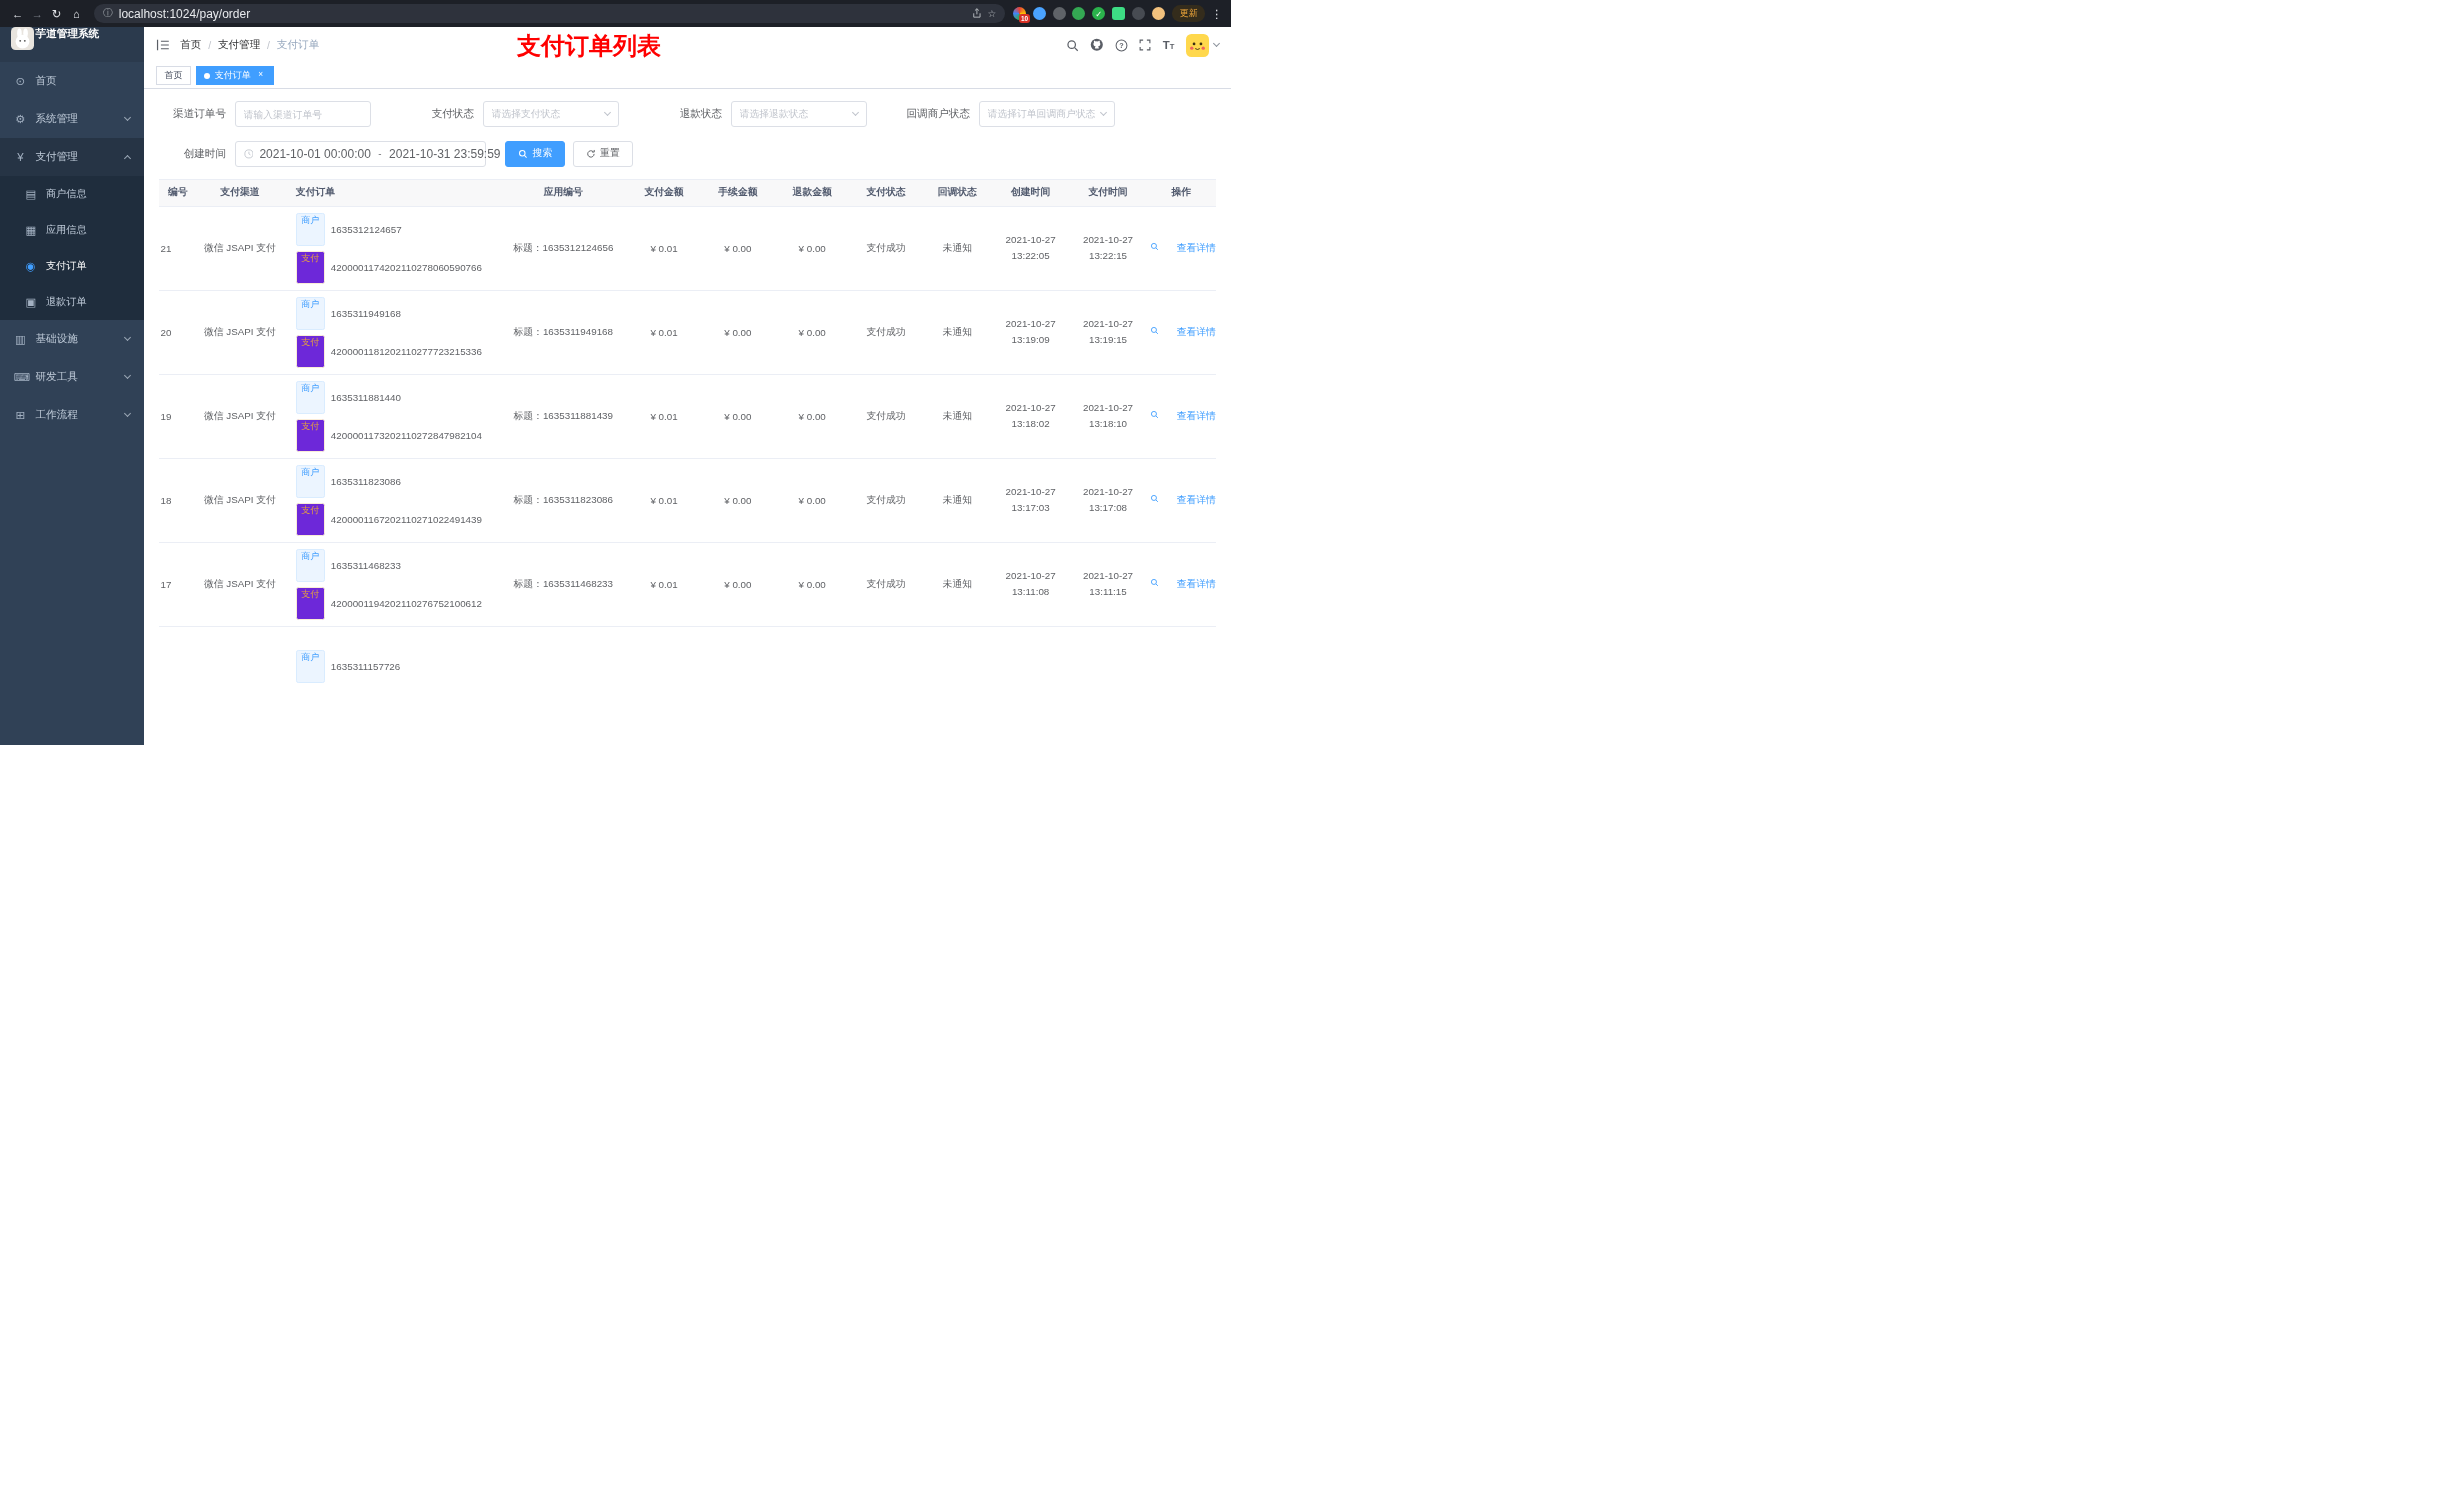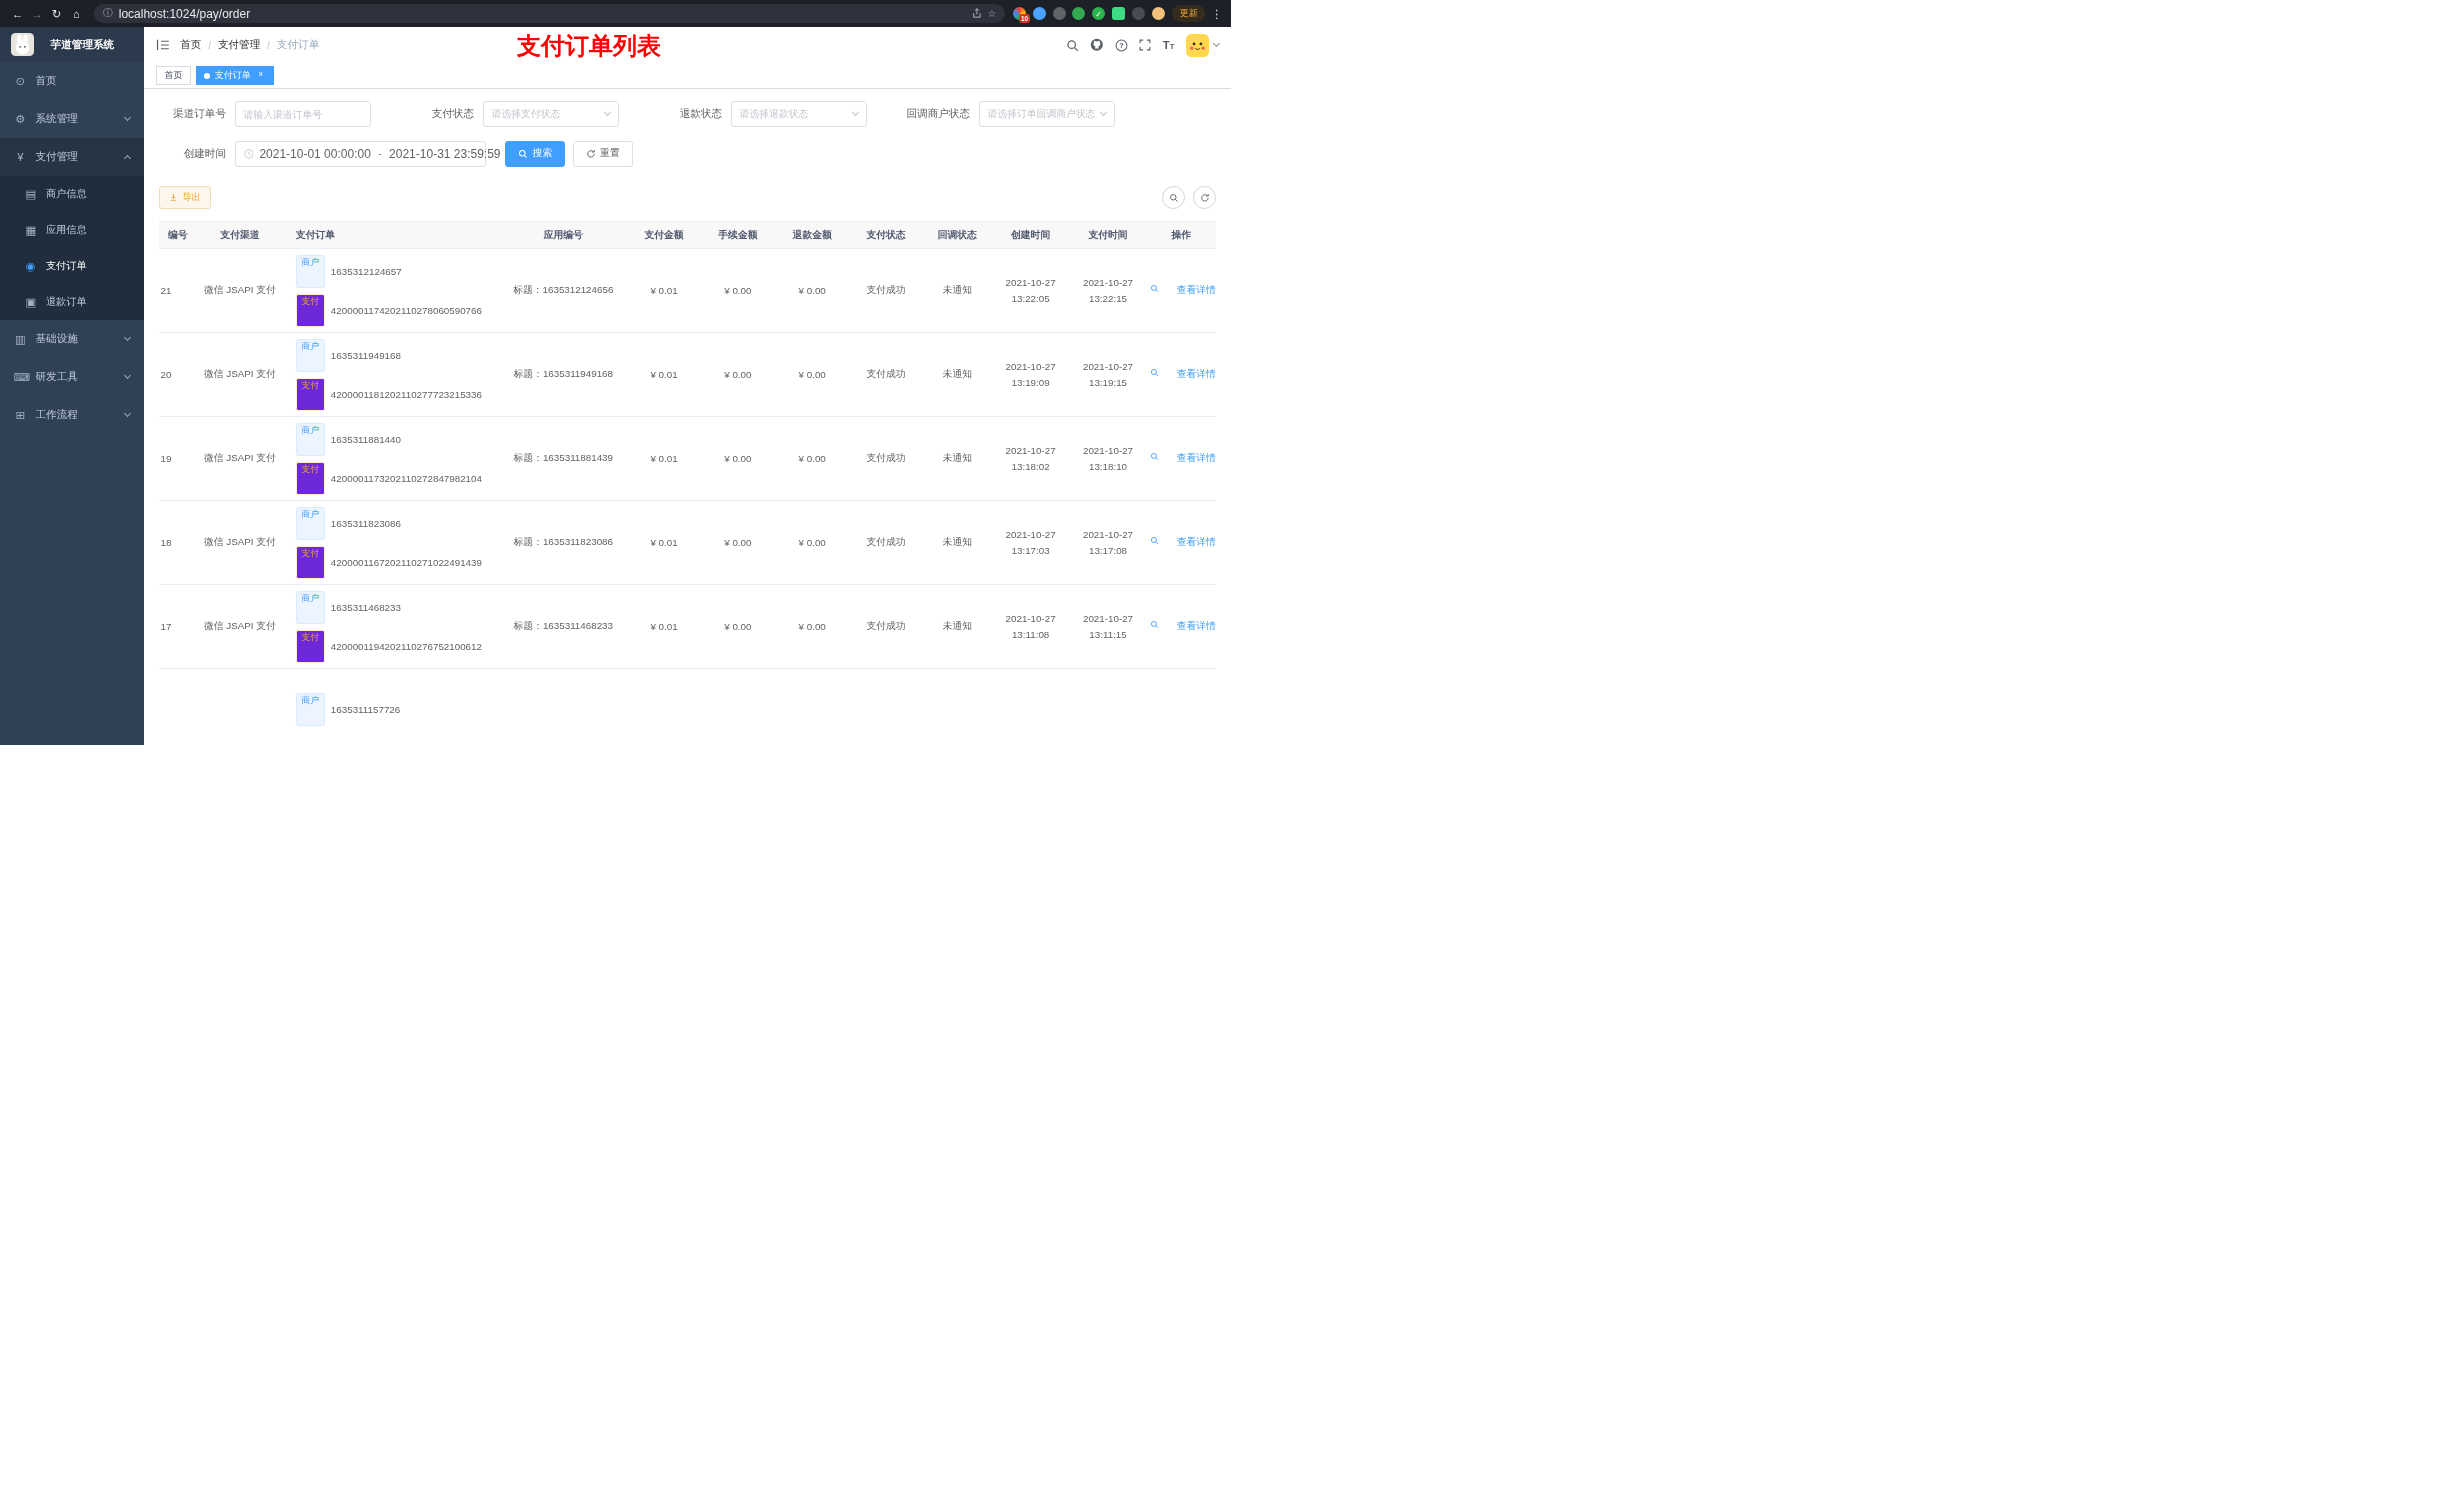--- a/index.html
+++ b/index.html
@@ -27,21 +27,21 @@
   .update-btn { height:16.7px; padding:0 7.6px; border-radius:8.3px; background:#342c1c; color:#f0a73a;
                 font-size:9px; display:flex; align-items:center; cursor:pointer; margin-right:4.5px; white-space:nowrap; }
   .dots { color:#e4e6eb; font-size:11.4px; width:13.6px; text-align:center; cursor:pointer; }
 
   
   .app { flex:1 1 auto; display:flex; min-height:0; }
 
   
   .sidebar { width:144px; background:#304156; color:#bfcbd9; flex:0 0 auto; font-size:10.6px;
              display:flex; flex-direction:column; overflow:hidden; }
-  .logo { height:35px; display:flex; align-items:center; gap:17px; padding:0 10.6px; background:#2b3a4d; cursor:pointer; }
+  .logo { height:35px; display:flex; gap:2px; padding:0 10.6px; background:#2b3a4d; cursor:pointer; }
   .logo-title { color:#fff; font-weight:bold; font-size:10.6px; white-space:nowrap; }
   .menu-item { height:38px; display:flex; align-items:center; padding:0 13.6px; gap:8.3px; cursor:pointer; white-space:nowrap; }
   .mi-icon { width:13.6px; text-align:center; color:#a3b1c2; font-size:11.4px; flex:0 0 auto; }
   .mi-label { flex:1 1 auto; }
   .chev { border:solid #9aa7b5; border-width:0 1.1px 1.1px 0; padding:2px; transform:rotate(45deg); margin-top:-3px; flex:0 0 auto; }
   .chev.up { transform:rotate(-135deg); margin-top:3px; }
   .group-head { background:#263445; }
   .submenu { background:#1f2d3d; }
   .submenu .menu-item { height:36px; padding-left:24px; font-size:10.2px; }
   .menu-item.active { color:#fff; }
@@ -346,43 +346,20 @@
                 <svg width="9.8" height="9.8" viewBox="0 0 16 16">
                     <path d="M13.2 8a5.2 5.2 0 1 1-1.6-3.7" fill="none" stroke="currentColor" stroke-width="1.6"></path>
                     <path d="M13.4 1.6V5h-3.4" fill="none" stroke="currentColor" stroke-width="1.6"></path>
                   </svg>
                 <span>重置</span>
               </button>
             </div>
           </div>
         </div>
 
-        <div class="toolbar">
-          <button class="btn btn-warn">
-            <svg width="9" height="9" viewBox="0 0 16 16">
-                <path d="M8 2v7.2M4.8 6.6L8 9.8l3.2-3.2" fill="none" stroke="currentColor" stroke-width="1.6"></path>
-                <path d="M3 13h10" stroke="currentColor" stroke-width="1.6"></path>
-              </svg>
-            <span>导出</span>
-          </button>
-          <div class="mini-btns">
-            <span class="mini-btn">
-              <svg width="9.8" height="9.8" viewBox="0 0 16 16">
-                  <circle cx="7" cy="7" r="4.5" fill="none" stroke="currentColor" stroke-width="1.5"></circle>
-                  <line x1="10.5" y1="10.5" x2="14" y2="14" stroke="currentColor" stroke-width="1.5"></line>
-                </svg>
-            </span>
-            <span class="mini-btn">
-              <svg width="9.8" height="9.8" viewBox="0 0 16 16">
-                  <path d="M13.2 8a5.2 5.2 0 1 1-1.6-3.7" fill="none" stroke="currentColor" stroke-width="1.5"></path>
-                  <path d="M13.4 1.6V5h-3.4" fill="none" stroke="currentColor" stroke-width="1.5"></path>
-                </svg>
-            </span>
-          </div>
-        </div>
 
         <div class="table-wrap">
           <table>
             <colgroup>
               <col style="width:35px">
                 <col style="width:89px">
                 <col style="width:210px">
                 <col style="width:126px">
               <col style="width:72px">
                 <col style="width:73px">

